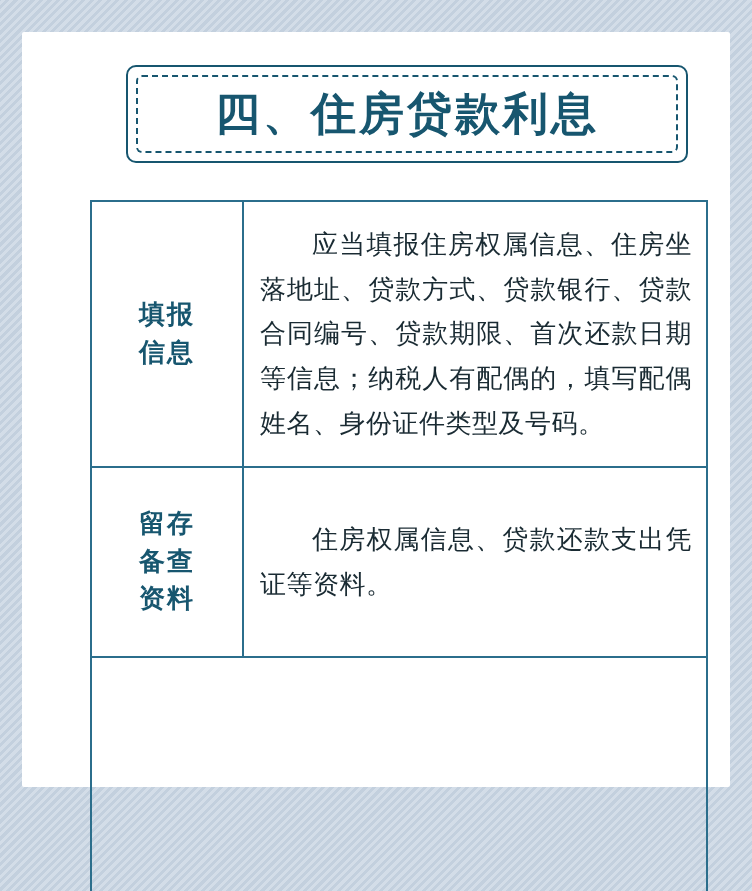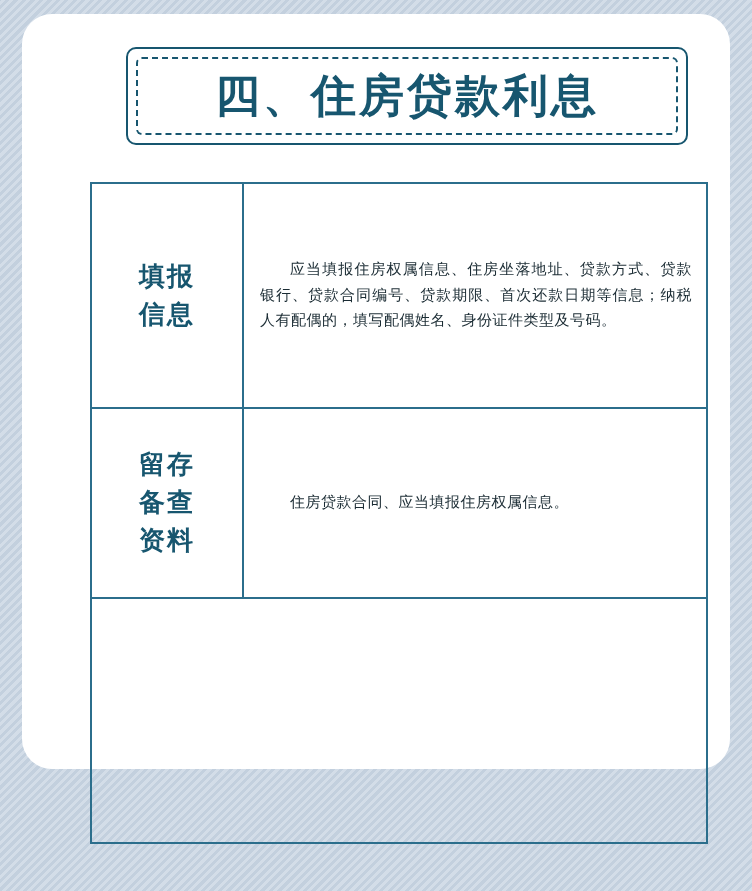--- a/index.html
+++ b/index.html
@@ -24,25 +24,25 @@
         #d3dde8 3px,
         #c3d0de 3px,
         #c3d0de 6px
       );
     box-sizing: border-box;
   }
   
   .card {
     position: absolute;
     left: 22px;
-    top: 14px;
+    top: 32px;
     width: 708px;
     height: 755px;
     background: #ffffff;
-    border-radius: 30px;
+    border-radius: 2px;
     box-sizing: border-box;
   }
   
   .title-banner {
     position: absolute;
     left: 104px;
     top: 33px;
     width: 562px;
     height: 98px;
     background: #ffffff;
@@ -113,21 +113,21 @@
   .cell-body {
     flex: 1;
     box-sizing: border-box;
     padding: 20px 14px 20px 16px;
     display: flex;
     align-items: center;
   }
   .body-inner {
     color: #1a2b33;
     font-family: "DejaVu Sans", "Liberation Sans", sans-serif;
-    font-size: 15px;
+    font-size: 26px;
     line-height: 1.72;
     text-align: justify;
     text-indent: 2em;
     letter-spacing: 0.5px;
   }
   .row-1 { min-height: 225px; }
   .row-2 { min-height: 190px; }
   .row-3 { min-height: 245px; }
 </style>
 </head>
@@ -153,21 +153,21 @@
         </div>
       </div>
 
       <div class="row row-2">
         <div class="cell-label">
           <div class="label-inner" style="white-space: pre-line;">留存
 备查
 资料</div>
         </div>
         <div class="cell-body">
-          <div class="body-inner">住房贷款合同、应当填报住房权属信息。</div>
+          <div class="body-inner">住房权属信息、贷款还款支出凭证等资料。</div>
         </div>
       </div>
 
       <div class="row row-3">
       </div>
 
     </div>
   </div>
 </div>
 

